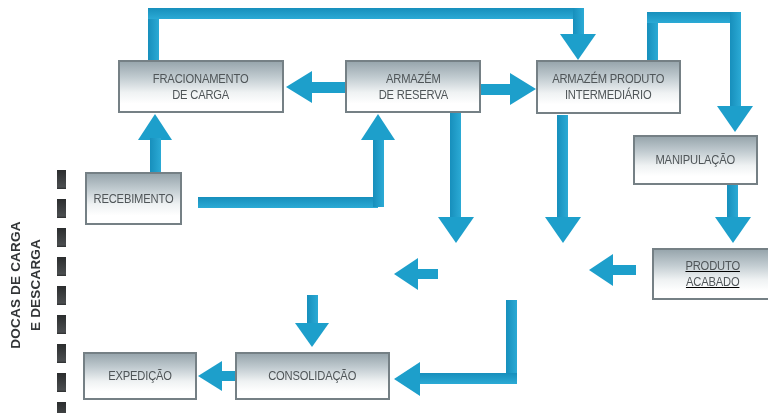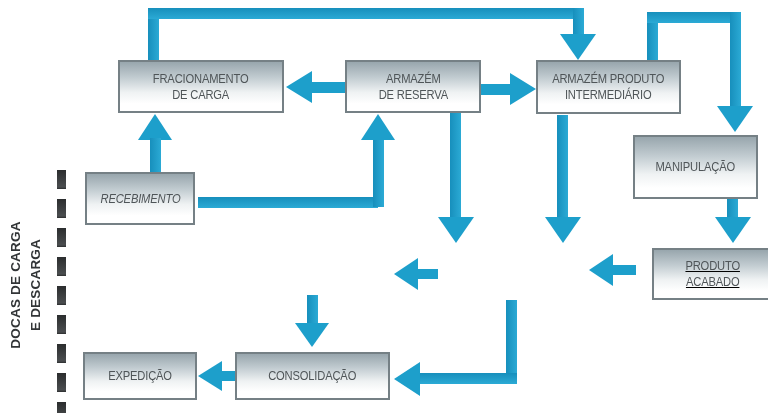--- a/index.html
+++ b/index.html
@@ -23,22 +23,22 @@
     transform:scaleX(.86);
     font-size:13px;line-height:16px;
     letter-spacing:-0.2px;
     color:#4F5558;
     text-align:center;
     white-space:pre-line;
   }
   .n-frac{left:118px;top:60px;width:166px;height:53px;}
   .n-res{left:345px;top:60px;width:136px;height:53px;}
   .n-int{left:536px;top:60px;width:145px;height:54px;}
-  .n-man{left:633px;top:135px;width:125px;height:64px;}
-  .n-rec{left:85px;top:172px;width:110px;height:53px;font-style:italic;}
+  .n-man{left:633px;top:135px;width:125px;height:50px;}
+  .n-rec{left:85px;top:172px;width:97px;height:53px;}
   .n-ctl{left:233px;top:245px;width:157px;height:50px;}
   .n-prep{left:438px;top:248px;width:149px;height:52px;}
   .n-prod{left:652px;top:248px;width:122px;height:52px;text-decoration:underline;}
   .n-cons{left:235px;top:352px;width:155px;height:48px;}
   .n-exp{left:83px;top:352px;width:114px;height:48px;}
   
   .arrow{position:absolute;inset:0;pointer-events:none;}
   .s{position:absolute;background:#1D9FCB;}
   .sv{background:linear-gradient(90deg,#178FBC,#2BAAD5);}
   .sh{background:linear-gradient(180deg,#178FBC,#2BAAD5);}

